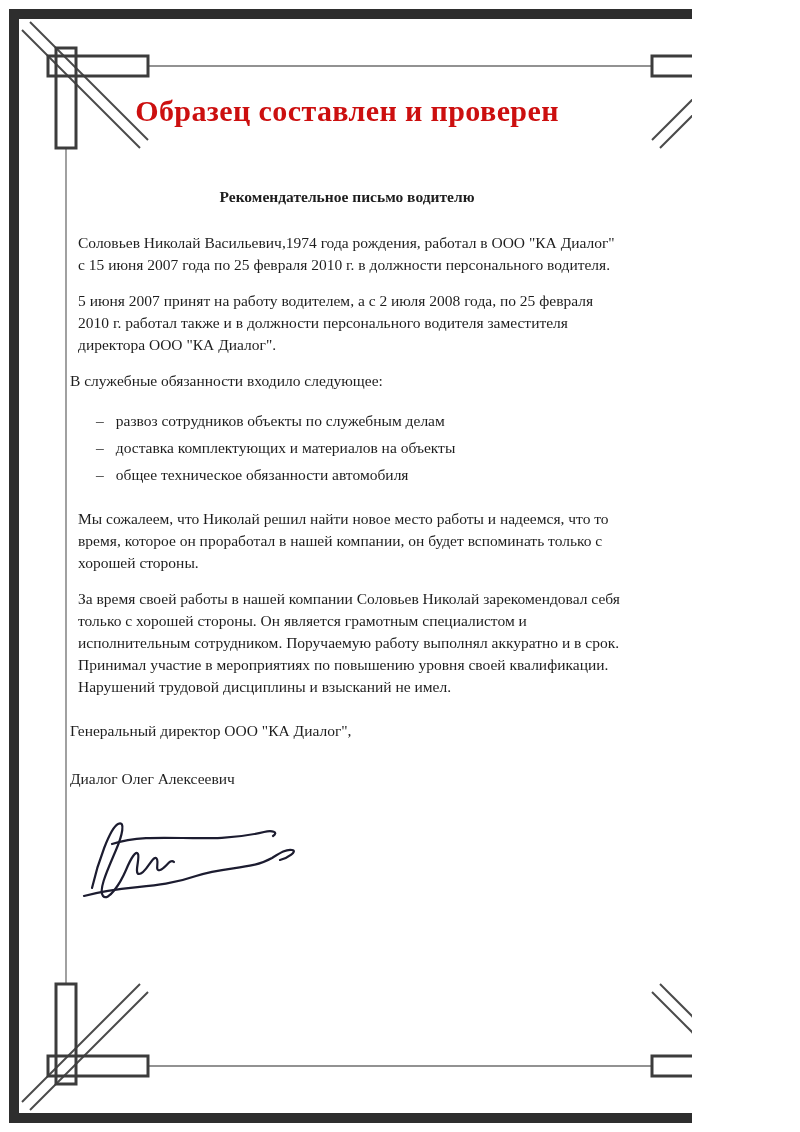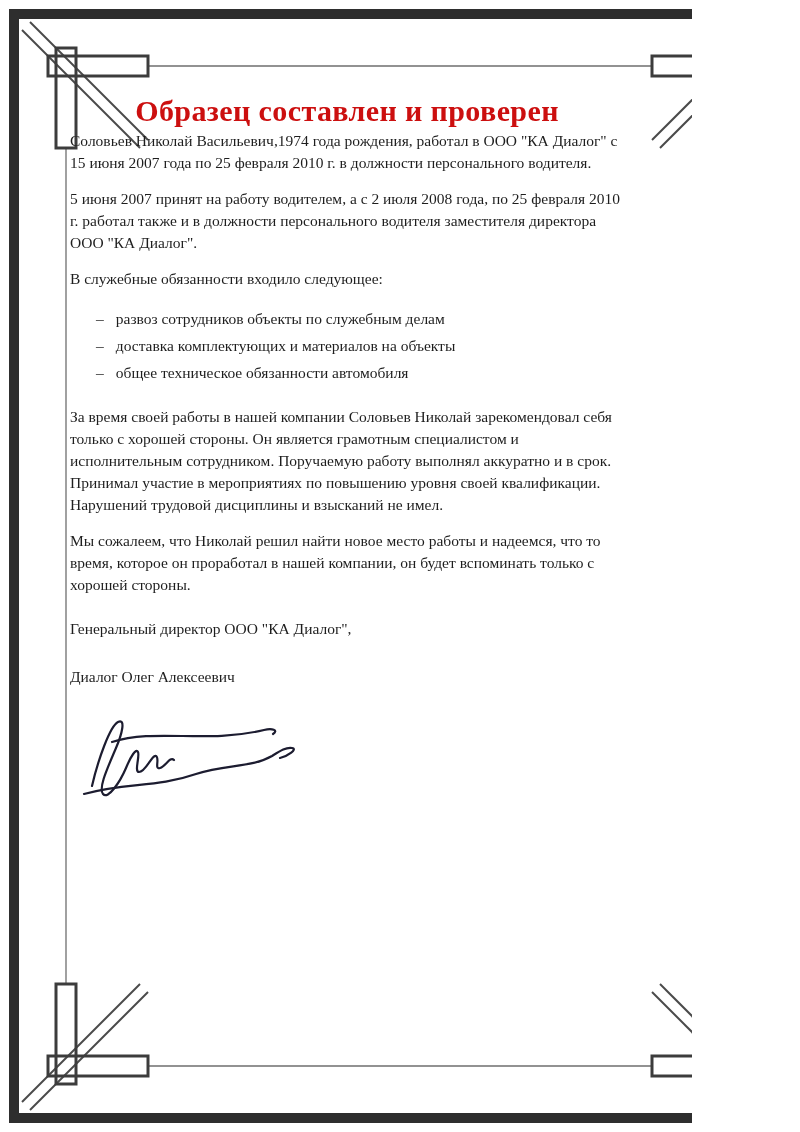--- a/index.html
+++ b/index.html
@@ -38,21 +38,21 @@
     line-height:1.25;
     letter-spacing:0.4px;
     margin:6px 0 0 0;
   }
   .doc-title{
     text-align:center;
     font-weight:bold;
     font-size:15.5px;
     margin:56px 0 24px 0;
   }
-  .para{margin:0 0 14px 0;}
+  .para{margin:0 0 14px 8px;}
   .duties-intro{margin:0 0 0 0;}
   ul.duties{
     list-style:none;
     margin:18px 0 22px 0;
     padding:0 0 0 26px;
   }
   ul.duties li{
     display:flex;
     gap:12px;
     margin:0 0 5px 0;
@@ -90,20 +90,21 @@
     <use href="#corner" transform="translate(0,1132) scale(1,-1)"></use>
     <use href="#corner" transform="translate(800,1132) scale(-1,-1)"></use>
   </svg>
 
   <div class="content">
 
     <div class="header-red">
       <div>Образец составлен и проверен</div>
     </div>
 
+    <div class="doc-title">Рекомендательное письмо водителю</div>
 
     <p class="para">Соловьев Николай Васильевич,1974 года рождения, работал в ООО "КА Диалог" с 15 июня 2007 года по 25 февраля 2010 г. в должности персонального водителя.</p>
 
     <p class="para">5 июня 2007 принят на работу водителем, а с 2 июля 2008 года, по 25 февраля 2010 г. работал также и в должности персонального водителя заместителя директора ООО "КА Диалог".</p>
 
     <p class="para duties-intro">В служебные обязанности  входило следующее:</p>
 
     <ul class="duties">
       <li>
         <span class="dash">–</span>
@@ -112,23 +113,23 @@
       <li>
         <span class="dash">–</span>
         <span>доставка комплектующих и материалов на объекты</span>
       </li>
       <li>
         <span class="dash">–</span>
         <span>общее техническое обязанности автомобиля</span>
       </li>
     </ul>
 
+    <p class="para">Мы сожалеем, что Николай решил найти новое место работы и надеемся, что то время, которое он проработал в нашей компании, он будет вспоминать только с хорошей стороны.</p>
+
     <p class="para">За время своей работы в нашей компании Соловьев Николай зарекомендовал себя только с хорошей стороны. Он является грамотным специалистом и исполнительным сотрудником. Поручаемую работу выполнял аккуратно и в срок. Принимал участие в мероприятиях по повышению уровня своей квалификации. Нарушений трудовой дисциплины и взысканий не имел.</p>
-
-    <p class="para">Мы сожалеем, что Николай решил найти новое место работы и надеемся, что то время, которое он проработал в нашей компании, он будет вспоминать только с хорошей стороны.</p>
 
     <p class="para signoff">Генеральный директор ООО "КА Диалог",</p>
 
     <p class="para signoff-name">Диалог Олег Алексеевич</p>
 
     <div class="signature-wrap">
       <svg class="sig" width="230" height="100" viewBox="0 0 230 100" aria-hidden="true">
         <path d="M16,82 C22,56 34,22 42,18 C50,14 46,30 40,44 C32,63 22,84 27,90 C32,96 44,78 50,64 C55,52 60,44 62,48 C64,52 58,68 63,68 C70,68 76,50 80,52 C84,54 78,66 84,64 C90,62 94,52 98,56"></path>
         <path d="M8,90 C50,78 80,84 120,70 C150,60 175,64 196,52 C204,47 210,43 216,44 C222,45 212,52 204,54"></path>
         <path d="M36,38 C80,24 130,40 188,26 C196,24 203,26 197,30"></path>

